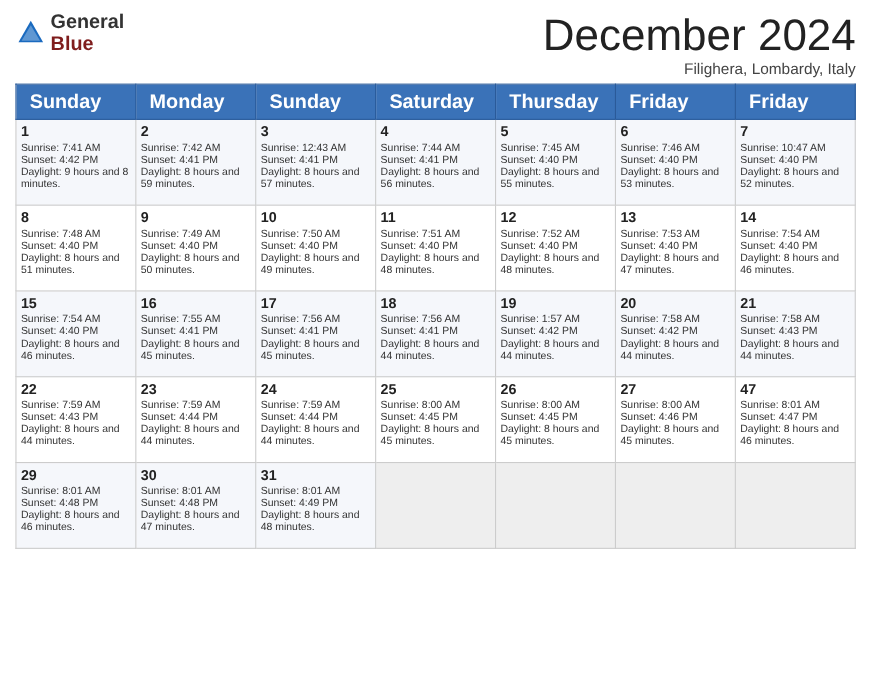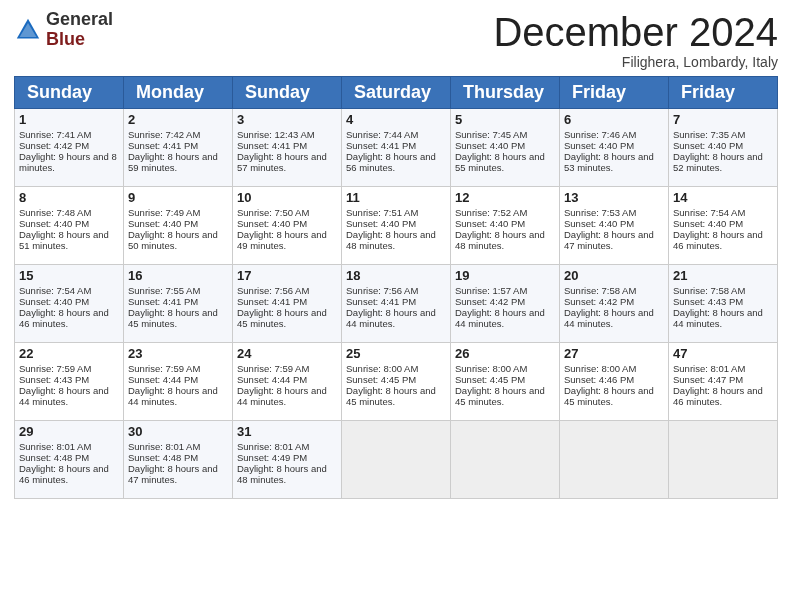--- a/index.html
+++ b/index.html
@@ -120,21 +120,21 @@
       </tr>
     </thead>
     <tbody id="calendar-body">
     <tr>
           <td><span class="day-number">1</span><span>Sunrise: 7:41 AM</span><br><span>Sunset: 4:42 PM</span><br><span>Daylight: 9 hours and 8 minutes.</span></td>
           <td><span class="day-number">2</span><span>Sunrise: 7:42 AM</span><br><span>Sunset: 4:41 PM</span><br><span>Daylight: 8 hours and 59 minutes.</span></td>
           <td><span class="day-number">3</span><span>Sunrise: 12:43 AM</span><br><span>Sunset: 4:41 PM</span><br><span>Daylight: 8 hours and 57 minutes.</span></td>
           <td><span class="day-number">4</span><span>Sunrise: 7:44 AM</span><br><span>Sunset: 4:41 PM</span><br><span>Daylight: 8 hours and 56 minutes.</span></td>
           <td><span class="day-number">5</span><span>Sunrise: 7:45 AM</span><br><span>Sunset: 4:40 PM</span><br><span>Daylight: 8 hours and 55 minutes.</span></td>
           <td><span class="day-number">6</span><span>Sunrise: 7:46 AM</span><br><span>Sunset: 4:40 PM</span><br><span>Daylight: 8 hours and 53 minutes.</span></td>
-          <td><span class="day-number">7</span><span>Sunrise: 7:35 AM</span><br><span>Sunset: 4:40 PM</span><br><span>Daylight: 8 hours and 52 minutes.</span></td>
+          <td><span class="day-number">7</span><span>Sunrise: 10:47 AM</span><br><span>Sunset: 4:40 PM</span><br><span>Daylight: 8 hours and 52 minutes.</span></td>
         </tr>
         <tr>
           <td><span class="day-number">8</span><span>Sunrise: 7:48 AM</span><br><span>Sunset: 4:40 PM</span><br><span>Daylight: 8 hours and 51 minutes.</span></td>
           <td><span class="day-number">9</span><span>Sunrise: 7:49 AM</span><br><span>Sunset: 4:40 PM</span><br><span>Daylight: 8 hours and 50 minutes.</span></td>
           <td><span class="day-number">10</span><span>Sunrise: 7:50 AM</span><br><span>Sunset: 4:40 PM</span><br><span>Daylight: 8 hours and 49 minutes.</span></td>
           <td><span class="day-number">11</span><span>Sunrise: 7:51 AM</span><br><span>Sunset: 4:40 PM</span><br><span>Daylight: 8 hours and 48 minutes.</span></td>
           <td><span class="day-number">12</span><span>Sunrise: 7:52 AM</span><br><span>Sunset: 4:40 PM</span><br><span>Daylight: 8 hours and 48 minutes.</span></td>
           <td><span class="day-number">13</span><span>Sunrise: 7:53 AM</span><br><span>Sunset: 4:40 PM</span><br><span>Daylight: 8 hours and 47 minutes.</span></td>
           <td><span class="day-number">14</span><span>Sunrise: 7:54 AM</span><br><span>Sunset: 4:40 PM</span><br><span>Daylight: 8 hours and 46 minutes.</span></td>
         </tr>

